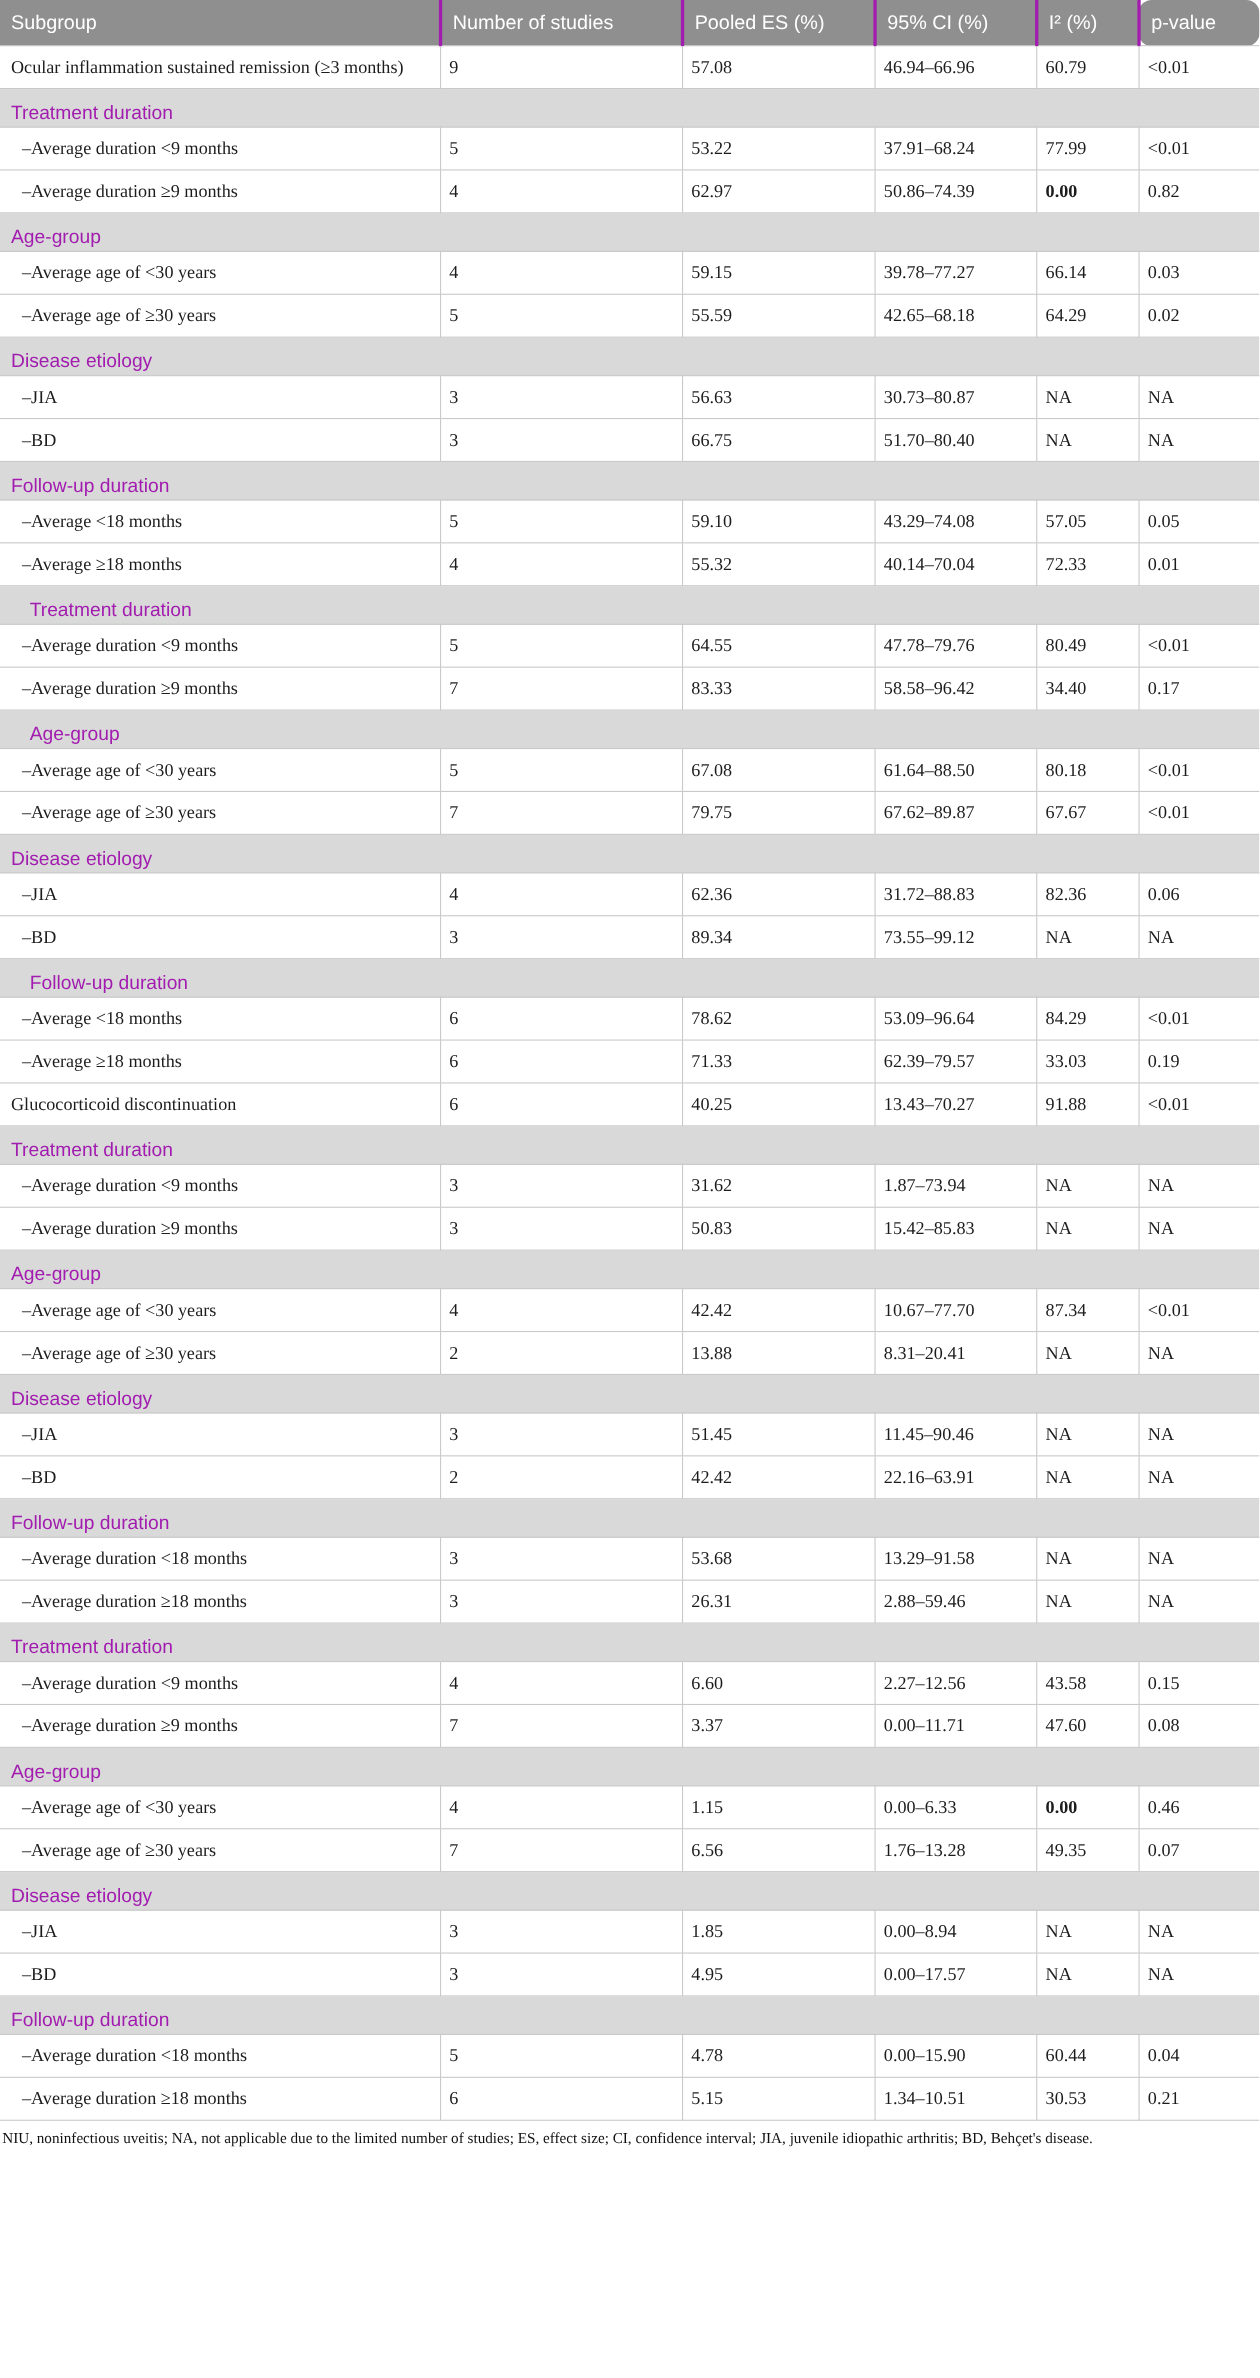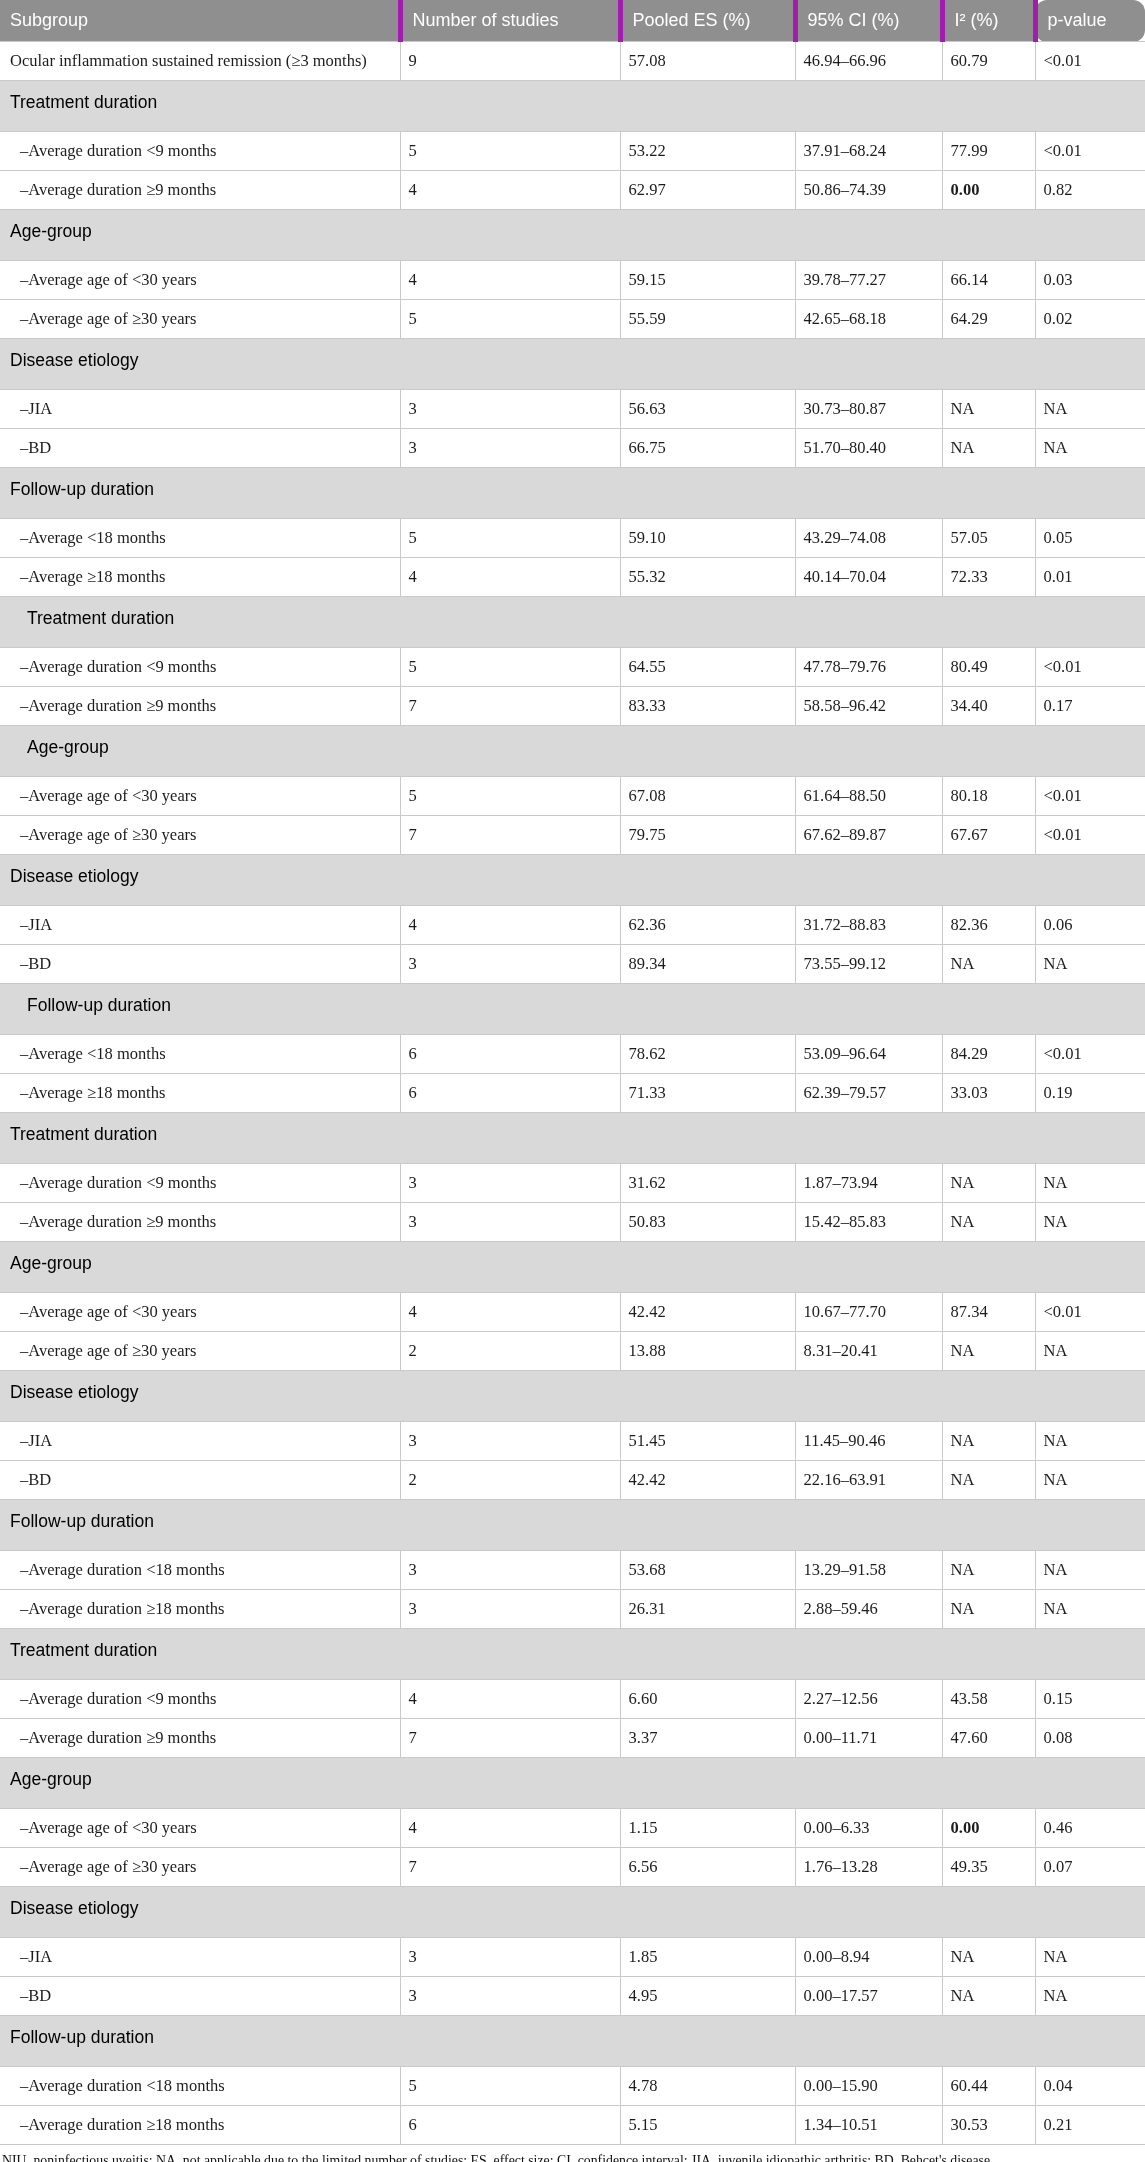--- a/index.html
+++ b/index.html
@@ -14,43 +14,43 @@
     table-layout: fixed;
   }
   thead th {
     background: #8f8f8f;
     color: #ffffff;
     font-family: "Liberation Sans", sans-serif;
     font-weight: normal;
     font-size: 18px;
     text-align: left;
     padding: 10px 8px 10px 10px;
-    border-right: 5px solid #a21caf;
+    border-right: 3px solid #a21caf;
     vertical-align: middle;
   }
   thead th:last-child { border-right: none; border-radius: 12px; }
   td.data-cell {
     border: 1px solid #c9c9c9;
     font-size: 16.5px;
     padding: 2px 8px;
     height: 34px;
     vertical-align: middle;
     background: #ffffff;
     overflow: hidden;
     white-space: nowrap;
   }
   td.data-cell:first-child { border-left: none; padding-left: 10px; margin-left: 36px; }
   td.data-cell:last-child { border-right: none; margin-left: 24px; }
   td.data-cell.indent { padding-left: 20px; }
   td.section-cell {
     background: #d9d9d9;
     font-family: "Liberation Sans", sans-serif;
     font-size: 17.5px;
-    color: #000000;
-    padding: 11px 8px 18px 10px;
+    color: #a21caf;
+    padding: 11px 8px 2px 10px;
     border-top: 1px solid #c9c9c9;
     border-bottom: 1px solid #c9c9c9;
     vertical-align: middle;
   }
   td.section-cell.indent { padding-left: 27px; }
   td .bold, td.bold { font-weight: bold; }
   .footnote-block {
     padding: 5px 2px 4px 2px;
   }
   .footnote-block p {
@@ -237,20 +237,28 @@
       </tr>
       <tr>
         <td class="data-cell indent">–Average ≥18 months</td>
         <td class="data-cell">6</td>
         <td class="data-cell">71.33</td>
         <td class="data-cell">62.39–79.57</td>
         <td class="data-cell">33.03</td>
         <td class="data-cell">0.19</td>
       </tr>
       <tr>
+        <td class="data-cell">Glucocorticoid discontinuation</td>
+        <td class="data-cell">6</td>
+        <td class="data-cell">40.25</td>
+        <td class="data-cell">13.43–70.27</td>
+        <td class="data-cell">91.88</td>
+        <td class="data-cell">&lt;0.01</td>
+      </tr>
+      <tr>
         <td colspan="6" class="section-cell">Treatment duration</td>
       </tr>
       <tr>
         <td class="data-cell indent">–Average duration &lt;9 months</td>
         <td class="data-cell">3</td>
         <td class="data-cell">31.62</td>
         <td class="data-cell">1.87–73.94</td>
         <td class="data-cell">NA</td>
         <td class="data-cell">NA</td>
       </tr>

